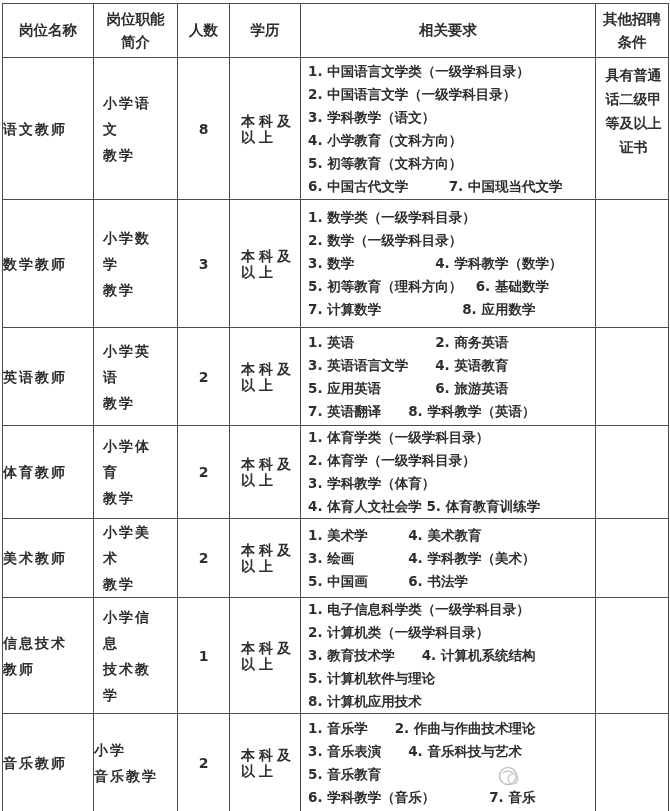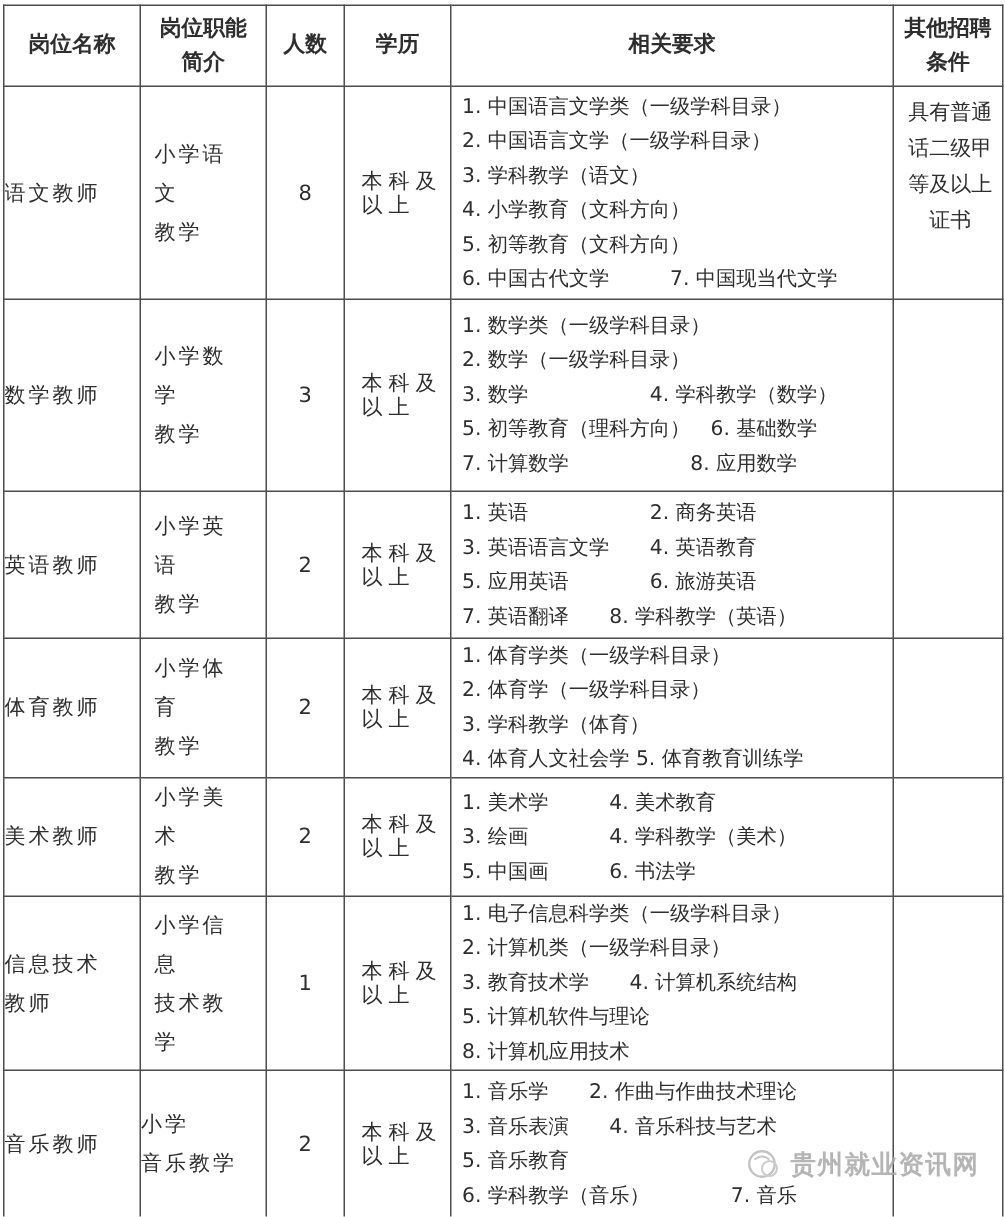--- a/index.html
+++ b/index.html
@@ -15,20 +15,21 @@
     border-collapse:collapse;
     table-layout:fixed;
     width:666px;
   }
   .job-table th, .job-table td {
     border:1px solid #4d4d4d;
     color:#2e2e2e;
     font-size:14px;
     overflow:hidden;
     padding:0;
+    font-weight:bold;
   }
   .job-table th {
     font-weight:bold;
     text-align:center;
     vertical-align:middle;
     white-space:pre-line;
     line-height:23px;
     font-size:14.5px;
   }
   thead tr { height:54px; }
@@ -216,14 +217,13 @@
       </tbody>
   </table>
 </div>
 
 <div class="watermark">
   <svg class="wm-logo" viewBox="0 0 26 26">
     <circle cx="11" cy="13" r="8.5" fill="none" stroke="#b8b8b8" stroke-width="1.6"></circle>
     <circle cx="16" cy="16" r="5" fill="none" stroke="#c4c4c4" stroke-width="1.4"></circle>
     <path d="M6 10 Q11 6 16 10" fill="none" stroke="#bdbdbd" stroke-width="1.4"></path>
   </svg>
-  <span>贵州就业资讯网</span>
 </div>
 
 </body></html>

